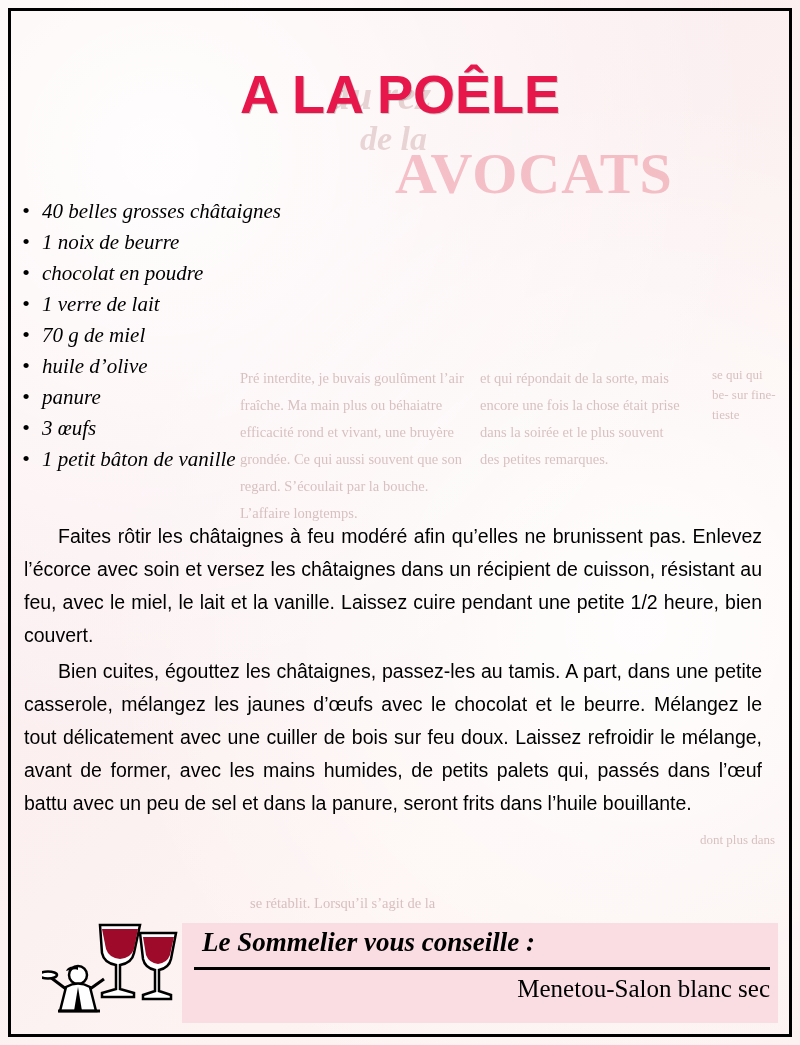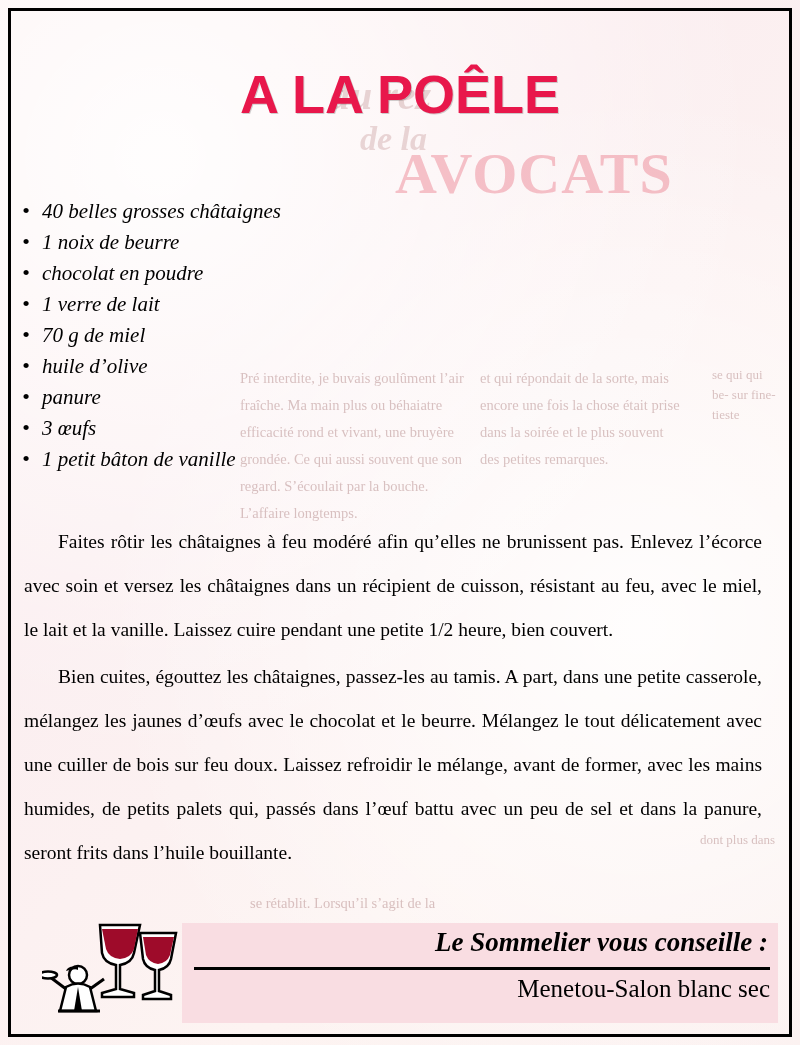--- a/index.html
+++ b/index.html
@@ -163,23 +163,23 @@
 
   
   .body-text {
     position: absolute;
     left: 24px;
     right: 38px;
     top: 520px;
   }
   .body-text p {
     margin: 0 0 3px 0;
-    font-family: Liberation Serif, serif;
+    font-family: Liberation Sans, sans-serif;
     font-size: 19.5px;
-    line-height: 44px;
+    line-height: 33px;
     color: #000;
     text-align: justify;
     text-indent: 34px;
   }
 
   
   .sommelier {
     position: absolute;
     left: 22px;
     right: 22px;
@@ -197,21 +197,21 @@
   .somm-title {
     position: absolute;
     left: 180px;
     right: 10px;
     top: 4px;
     font-family: "Liberation Serif", serif;
     font-style: italic;
     font-weight: bold;
     font-size: 27px;
     color: #000;
-    text-align: right;
+    text-align: left;
   }
   .somm-rule {
     position: absolute;
     left: 172px;
     right: 8px;
     top: 44px;
     height: 3px;
     background: #000;
   }
   .somm-wine {

